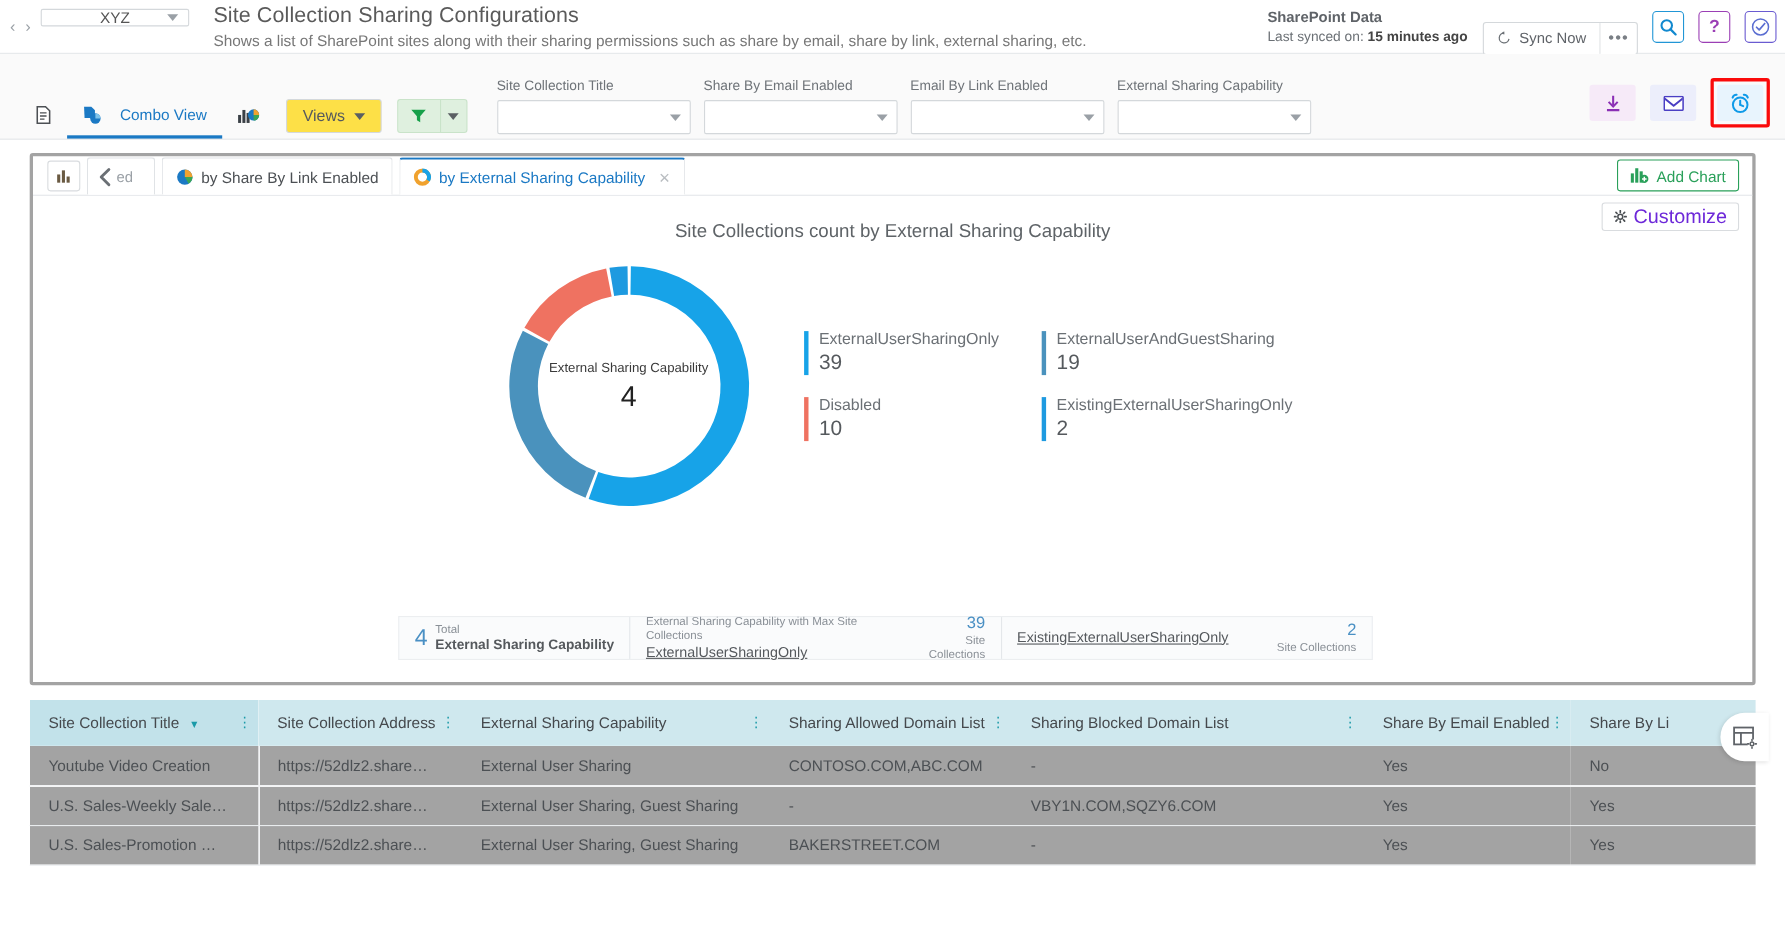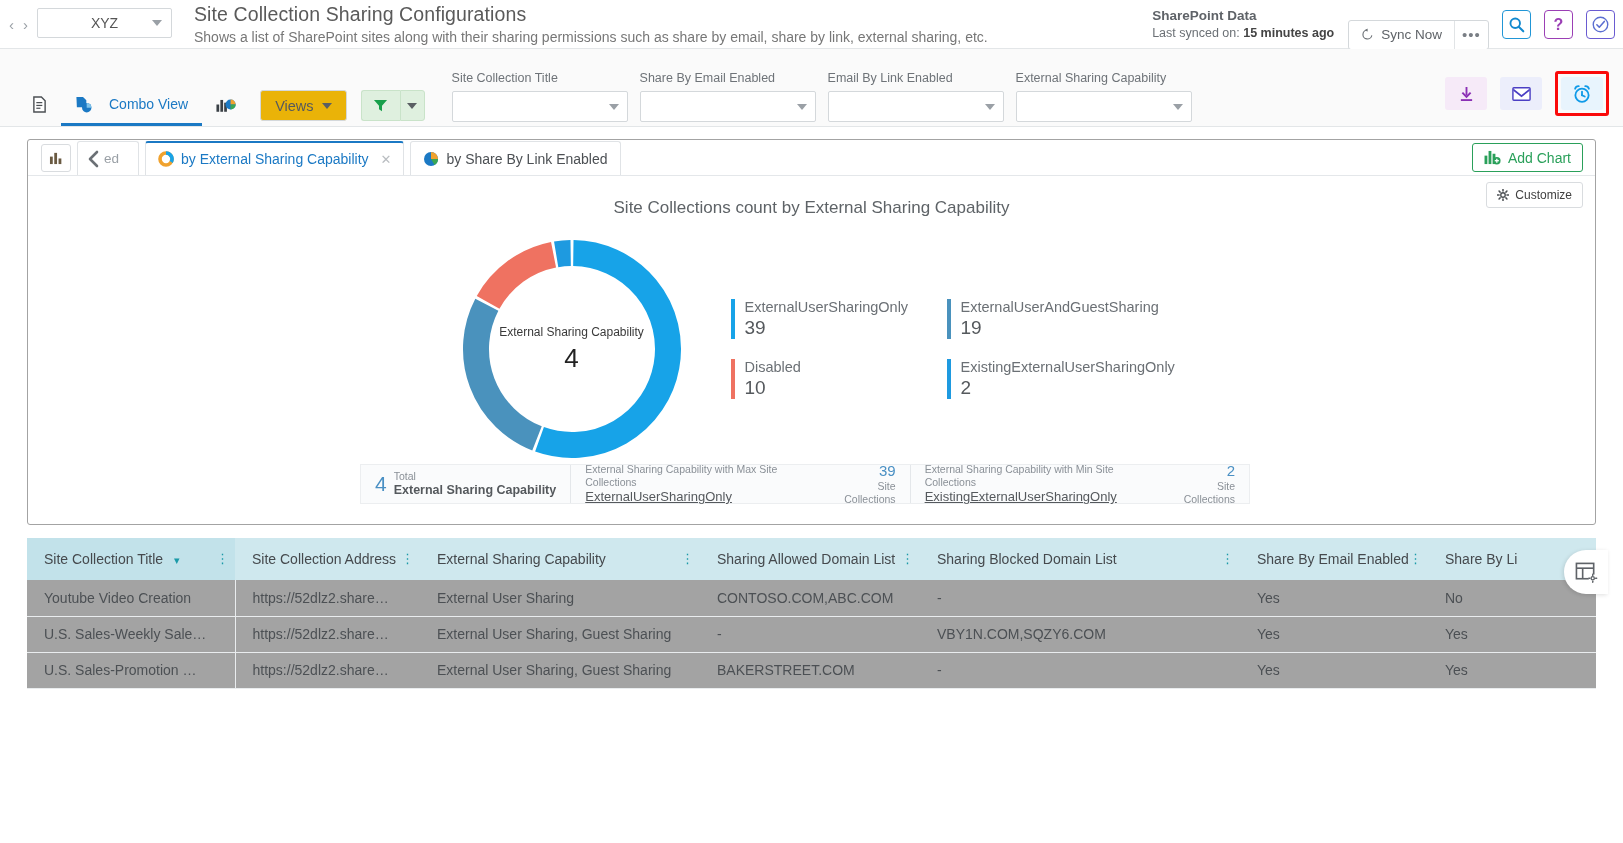--- a/index.html
+++ b/index.html
@@ -18,21 +18,21 @@
     height:49px; display:flex; align-items:flex-start;
     border-bottom:1px solid #e3e6e8; background:#fff;
     position:relative;
   }
   .nav-arrows{
     display:flex; align-items:center; gap:9px;
     padding:0 9px; height:49px; color:#9aa0a6; font-size:15px;
   }
   .nav-arrows span{ cursor:pointer; }
   .org-select{
-    width:135px; height:30px; margin-top:8px;
+    width:135px; height:16px; margin-top:8px;
     border:1px solid #d4d8db; border-radius:2px;
     display:flex; align-items:center; justify-content:center;
     font-size:14px; color:#555; position:relative; background:#fff;
   }
   .org-select .caret{
     position:absolute; right:9px; top:50%; transform:translateY(-50%);
     width:0;height:0;border-left:5px solid transparent;border-right:5px solid transparent;
     border-top:6px solid #9aa0a6;
   }
   .title-block{ margin-left:22px; padding-top:3px; }
@@ -65,21 +65,21 @@
   }
   .viewtabs{ display:flex; align-items:flex-end; height:100%; padding-bottom:0; }
   .vt{
     height:41px; display:flex; align-items:center; gap:7px;
     padding:0 14px; font-size:14px; color:#555; cursor:pointer;
     border-bottom:3px solid transparent;
   }
   .vt.active{ color:#1b79c4; border-bottom-color:#1b79c4;gap:17px; }
   .views-btn{
     height:31px; margin-left:10px; margin-bottom:5px; padding:0 14px;
-    border:1px solid #d4d8db; border-radius:3px; background:#eab308;
+    border:1px solid #d4d8db; border-radius:3px; background:#fde047;
     display:flex;align-items:center;gap:8px;font-size:14.5px;color:#55595e;cursor:pointer;
   }
   .filter-group{ display:flex; margin-left:14px; margin-bottom:5px; height:31px;}
   .filter-main{
     width:39px;background:#dff0df;border:1px solid #c9e3c9;border-right:none;
     border-radius:3px 0 0 3px;display:flex;align-items:center;justify-content:center;cursor:pointer;
   }
   .filter-caret{
     width:25px;background:#dff0df;border:1px solid #c9e3c9;border-radius:0 3px 3px 0;
     display:flex;align-items:center;justify-content:center;cursor:pointer;
@@ -102,22 +102,22 @@
     width:42px;height:33px;border-radius:3px;display:flex;align-items:center;justify-content:center;cursor:pointer;
   }
   .act.dl{ background:#f6eaf8; }
   .act.mail{ background:#eceefb; }
   .act.alarm{ background:#e8f4fd; }
   .alarm-wrap{ border:3px solid #fa0a0a; border-radius:3px; padding:3px; display:flex;}
 
   
   .chart-area{ padding:12px 27px 0 27px; background:#fff;}
   .chart-card{
-    border:1px solid #a3a3a3; border-radius:3px; background:#fff;
-    position:relative; height:386px;
+    border:3px solid #a3a3a3; border-radius:3px; background:#fff;
+    position:relative; height:484px;
   }
   .ct-row{ display:flex; align-items:flex-end; height:36px; padding-left:13px; position:relative;
            border-bottom:1px solid #e4e7ea; }
   .ct-btn{
     width:30px;height:28px;border:1px solid #d9dcdf;border-radius:3px;background:#fff;
     display:flex;align-items:center;justify-content:center;margin-bottom:3px;cursor:pointer;
   }
   .ct-prev{
     width:62px;height:34px;border:1px solid #e0e3e6;border-bottom:none;border-radius:3px 3px 0 0;background:#fff;
     display:flex;align-items:center;gap:4px;padding-left:8px;font-size:13.5px;color:#9aa0a6;margin-left:6px;cursor:pointer;
@@ -128,21 +128,21 @@
     margin-left:6px;cursor:pointer;
   }
   .ct.active{ color:#1b79c4; border-top:2px solid #1b79c4; }
   .ct .x{ color:#b9bdc1; font-size:13px; margin-left:5px;}
   .addchart{
     position:absolute;right:12px;bottom:3px;height:29px;border:1px solid #2aa05a;border-radius:3px;
     display:flex;align-items:center;gap:7px;padding:0 11px;background:#fff;color:#2aa05a;font-size:14px;cursor:pointer;
   }
   .customize{
     position:absolute;right:12px;top:42px;height:26px;border:1px solid #d9dcdf;border-radius:3px;
-    display:flex;align-items:center;gap:6px;padding:0 10px;background:#fff;color:#404040;font-size:12px;cursor:pointer;
+    display:flex;align-items:center;gap:6px;padding:0 10px;background:#fff;color:#6d28d9;font-size:18px;cursor:pointer;
   }
   .chart-title{ text-align:center; font-size:17px; color:#5e6367; padding-top:22px;}
 
   .chart-body{ display:flex; justify-content:center; align-items:center; margin-top:6px; position:relative;}
   .donut-wrap{ position:relative; width:250px; height:250px; margin-right:34px; }
   .donut-center{
     position:absolute; inset:0; display:flex; flex-direction:column; align-items:center; justify-content:center;
     pointer-events:none;
   }
   .donut-center .lbl{ font-size:12px; color:#3a3a3a; }
@@ -357,35 +357,35 @@
           <rect x="5.6" y="2" width="3" height="12" fill="#6a5a42"></rect>
           <rect x="10.2" y="8" width="3" height="6" fill="#6a5a42"></rect>
         </svg>
       </div>
       <div class="ct-prev">
         <svg width="14" height="18" viewBox="0 0 14 18">
           <path d="M11 2 L4 9 L11 16" fill="none" stroke="#6b7075" stroke-width="2.6" stroke-linecap="round" stroke-linejoin="round"></path>
         </svg>
         <span>ed</span>
       </div>
-      <div class="ct active">
-        <svg width="16" height="16" viewBox="0 0 16 16">
-          <circle cx="8" cy="8" r="6" fill="none" stroke="#f0a22e" stroke-width="3.6"></circle>
-          <path d="M8 2 A6 6 0 0 1 13.2 11" fill="none" stroke="#17a3e8" stroke-width="3.6"></path>
-        </svg>
-        <span>by External Sharing Capability</span>
-        <span class="x">✕</span>
-      </div>
       <div class="ct">
         <svg width="16" height="16" viewBox="0 0 16 16">
           <circle cx="8" cy="8" r="7" fill="#1b79c4"></circle>
           <path d="M8 8 L8 1 A7 7 0 0 1 15 8 Z" fill="#f0a22e"></path>
           <path d="M8 8 L15 8 A7 7 0 0 1 11.5 14 Z" fill="#3aa655"></path>
         </svg>
         <span>by Share By Link Enabled</span>
+      </div>
+      <div class="ct active">
+        <svg width="16" height="16" viewBox="0 0 16 16">
+          <circle cx="8" cy="8" r="6" fill="none" stroke="#f0a22e" stroke-width="3.6"></circle>
+          <path d="M8 2 A6 6 0 0 1 13.2 11" fill="none" stroke="#17a3e8" stroke-width="3.6"></path>
+        </svg>
+        <span>by External Sharing Capability</span>
+        <span class="x">✕</span>
       </div>
       <div class="addchart">
         <svg width="17" height="15" viewBox="0 0 18 16">
           <rect x="0.5" y="6" width="3" height="9" fill="#2aa05a"></rect>
           <rect x="4.8" y="1" width="3" height="14" fill="#2aa05a"></rect>
           <rect x="9.1" y="4" width="3" height="11" fill="#2aa05a"></rect>
           <circle cx="13.6" cy="11.4" r="4" fill="#2aa05a"></circle>
           <line x1="13.6" y1="9.2" x2="13.6" y2="13.6" stroke="#fff" stroke-width="1.4"></line>
           <line x1="11.4" y1="11.4" x2="15.8" y2="11.4" stroke="#fff" stroke-width="1.4"></line>
         </svg>
@@ -459,21 +459,20 @@
           <div class="a">External Sharing Capability with Max Site Collections</div>
           <div class="b link">ExternalUserSharingOnly</div>
         </div>
         <div class="right">
           <div class="n">39</div>
           <div class="u">Site Collections</div>
         </div>
       </div>
       <div class="st grow">
         <div class="two">
-          <div class="a">External Sharing Capability with Min Site Collections</div>
           <div class="b link">ExistingExternalUserSharingOnly</div>
         </div>
         <div class="right">
           <div class="n">2</div>
           <div class="u">Site Collections</div>
         </div>
       </div>
     </div>
   </div>
 </div>

